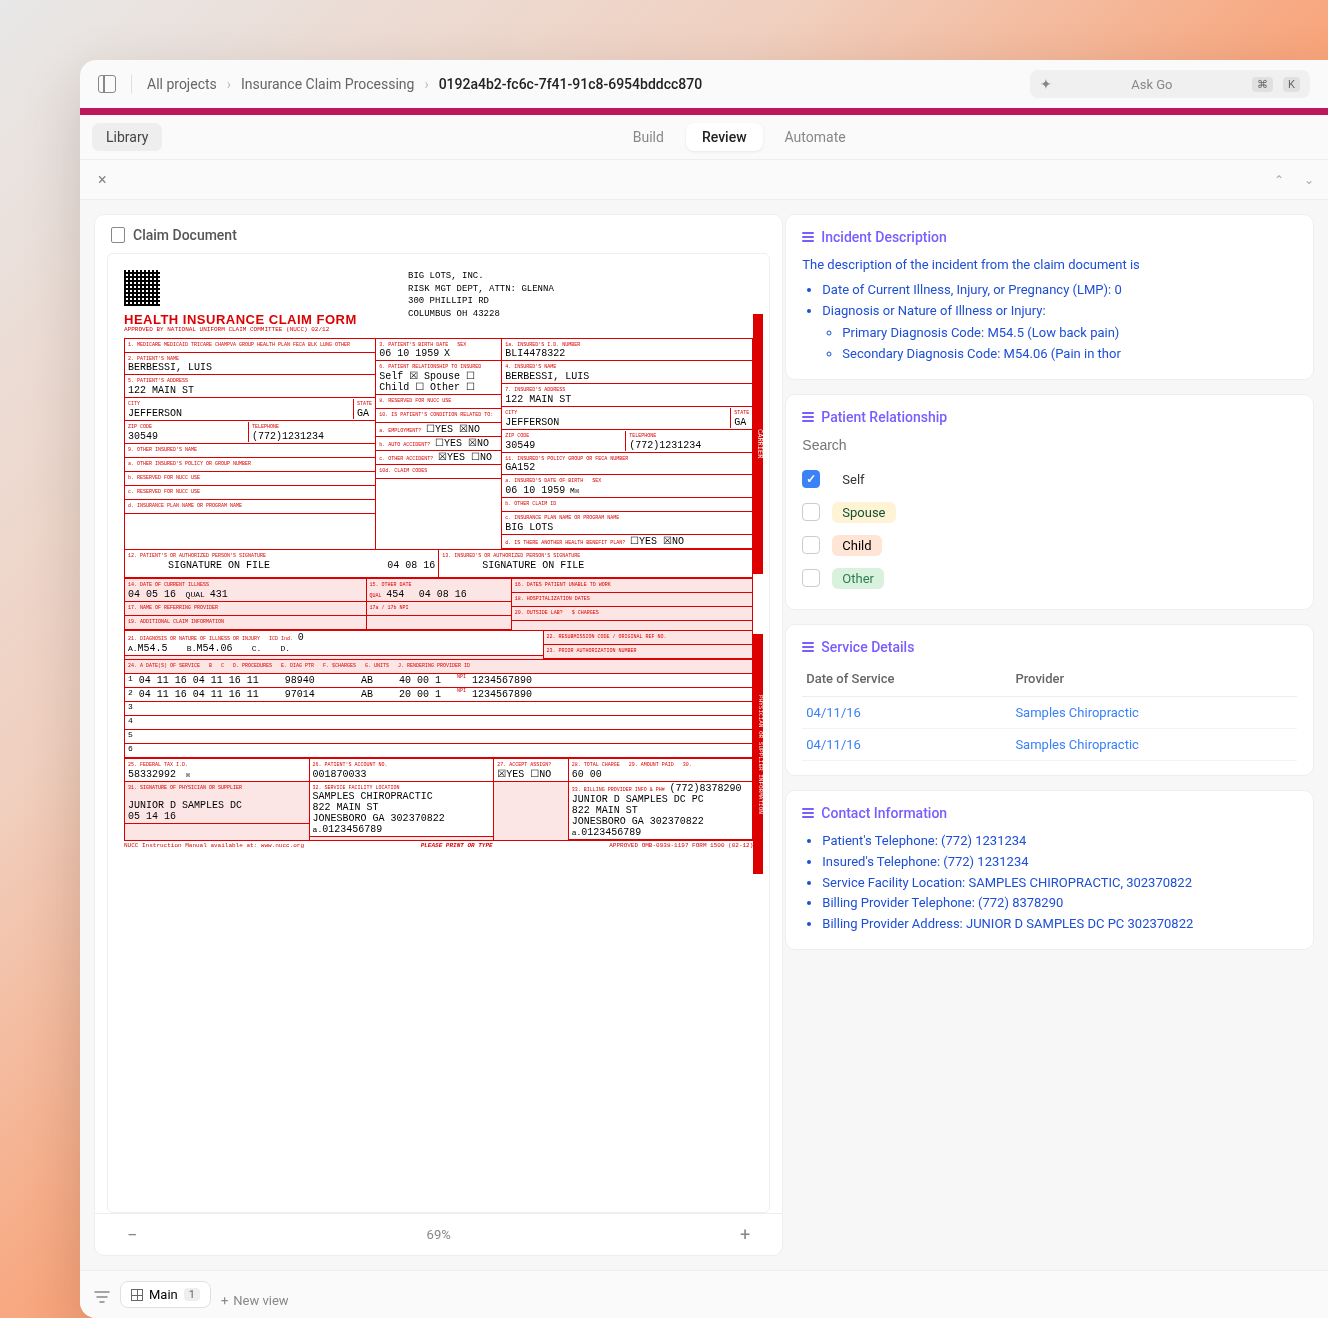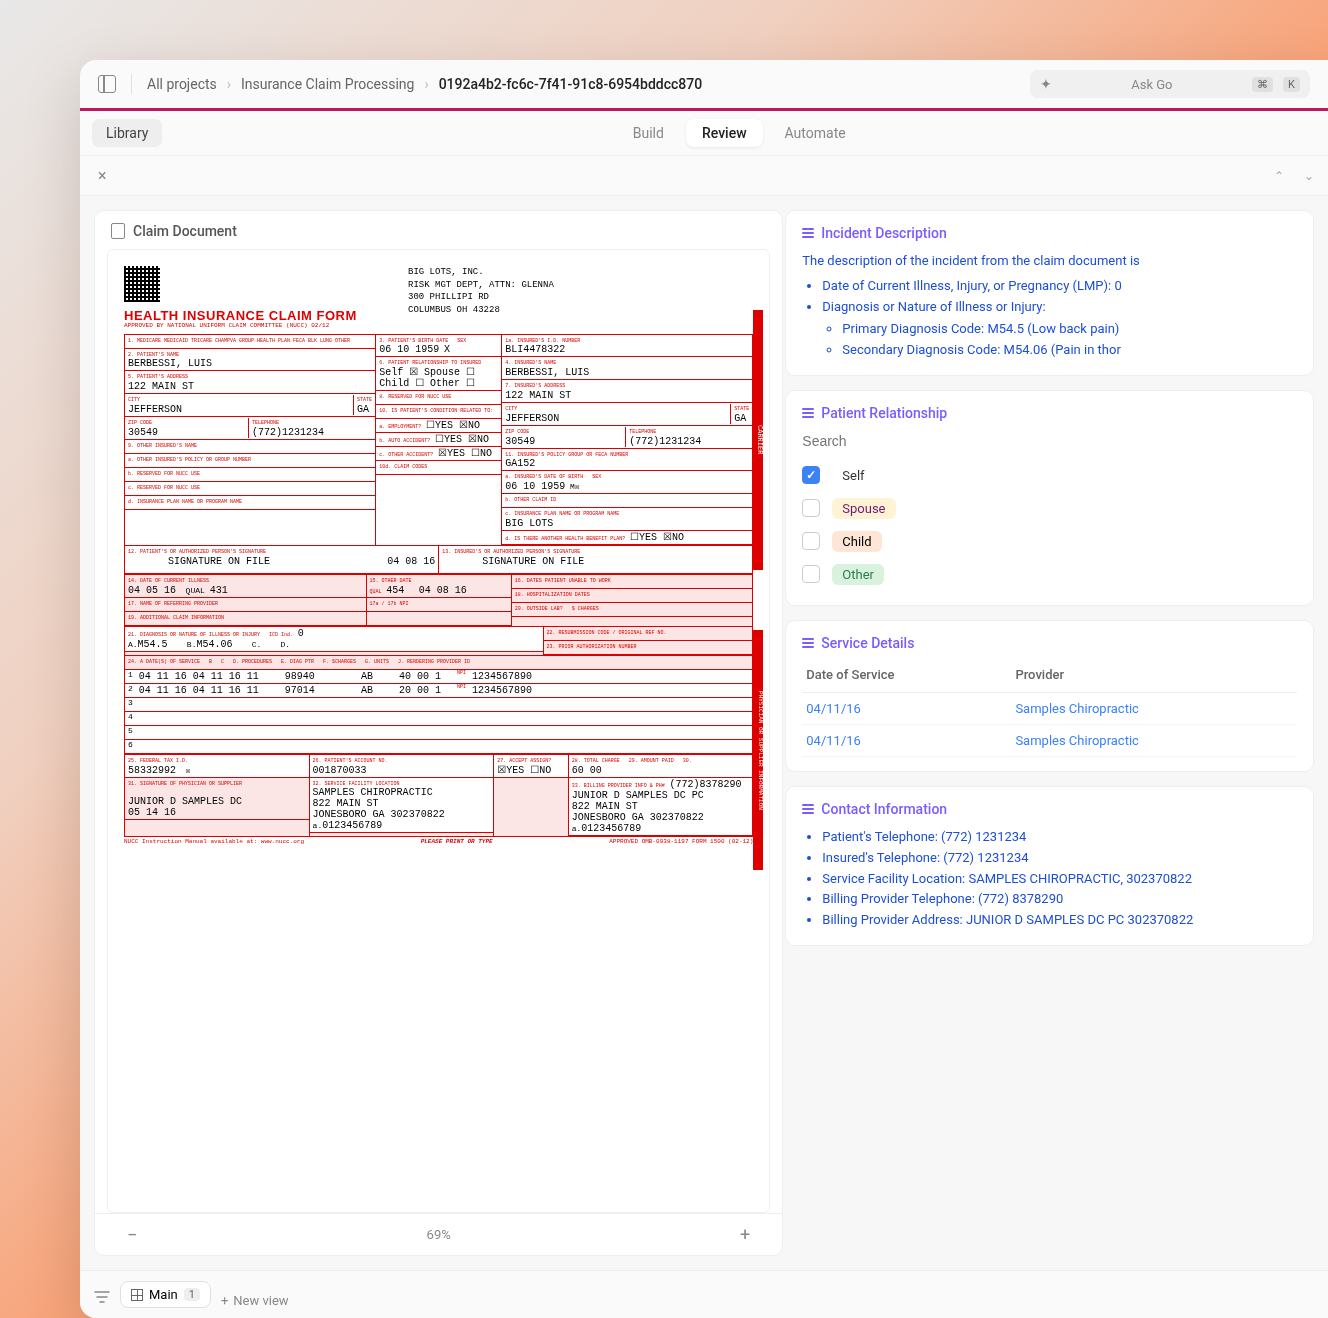--- a/index.html
+++ b/index.html
@@ -16,21 +16,21 @@
   box-shadow: 0 20px 60px rgba(0,0,0,0.15);
   height: calc(100vh - 60px);
   overflow: hidden;
   display: flex;
   flex-direction: column;
 }
 .topbar {
   display: flex;
   align-items: center;
   padding: 10px 18px;
-  border-bottom: 3px solid #be185d;
+  border-bottom: 7px solid #be185d;
   gap: 15px;
   font-size: 14px;
   color: #666;
 }
 .sidebar-toggle {
   width: 18px; height: 18px;
   border: 1.5px solid #888; border-radius: 3px;
   position: relative;
 }
 .sidebar-toggle::before {
@@ -130,21 +130,21 @@
 .search-input {
   width: 100%; border: none; background: transparent; font-size: 14px;
   color: #888; padding: 2px 0 10px; outline: none;
 }
 .option-row { display: flex; align-items: center; gap: 12px; padding: 6px 0; }
 .chk { width: 18px; height: 18px; border-radius: 4px; border: 1.5px solid #ccc; display: flex; align-items: center; justify-content: center; cursor: pointer; }
 .chk.checked { background: #3b82f6; border-color: #3b82f6; }
 .chk.checked::after { content: "✓"; color: #fff; font-size: 12px; font-weight: bold; }
 .tag { padding: 3px 10px; border-radius: 6px; font-size: 13px; }
 .tag-plain { color: #333; }
-.tag-yellow { background: #fff3d6; color: #701a75; }
+.tag-yellow { background: #fff3d6; color: #14532d; }
 .tag-orange { background: #ffe5d6; color: #000000; }
 .tag-green { background: #d9f2de; color: #2e7d4f; }
 .svc-table { width: 100%; font-size: 13px; border-collapse: collapse; }
 .svc-table th { text-align: left; font-weight: 500; color: #666; padding: 6px 4px 10px; border-bottom: 1px solid #eee; }
 .svc-table td { padding: 8px 4px; border-bottom: 1px solid #f3f3f3; color: #3b82f6; }
 .bottombar {
   display: flex; align-items: flex-end; gap: 10px; padding: 10px 14px;
   border-top: 1px solid #eee; background: #fafafa;
 }
 .filter-icon { color: #888; cursor: pointer; }

